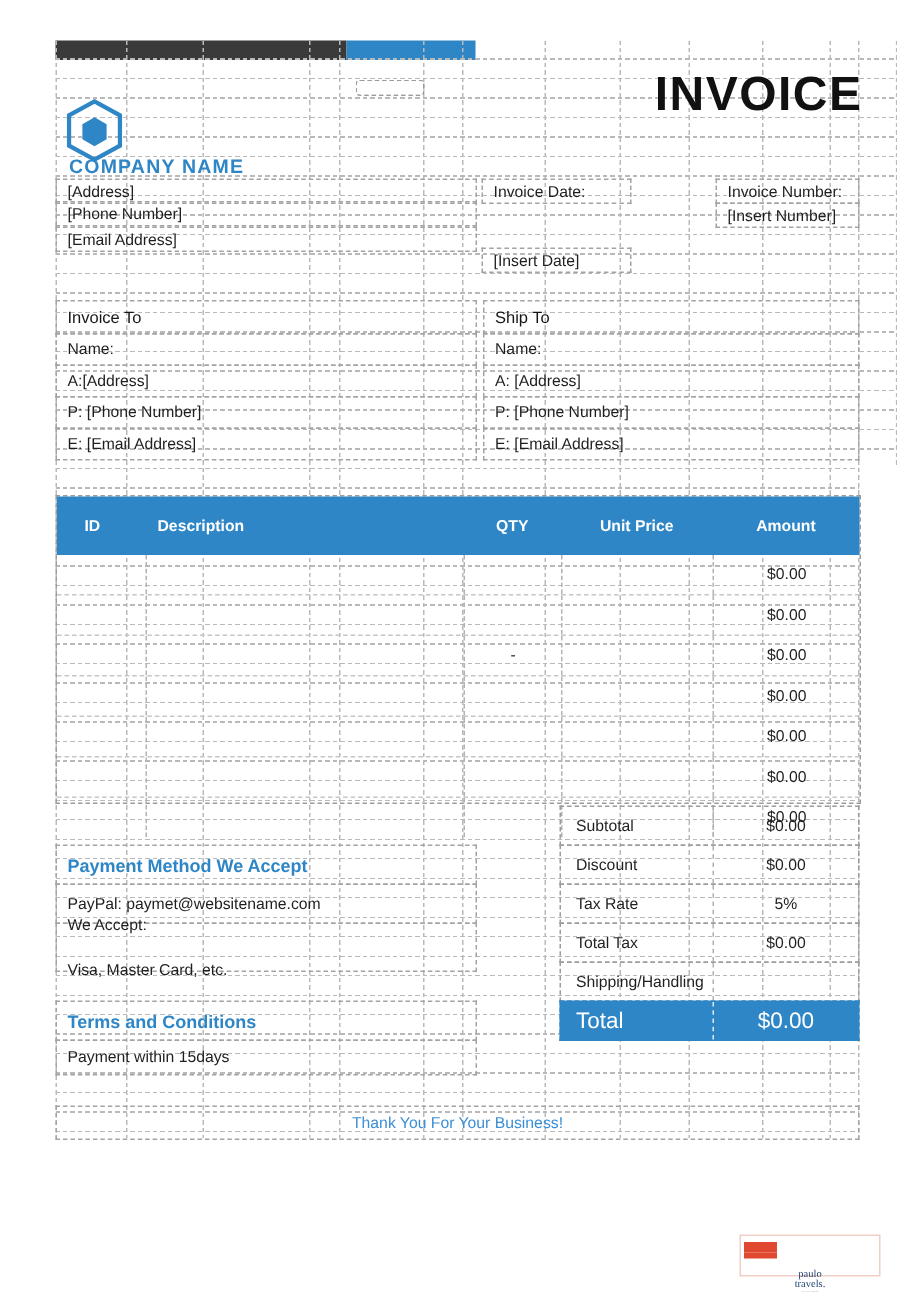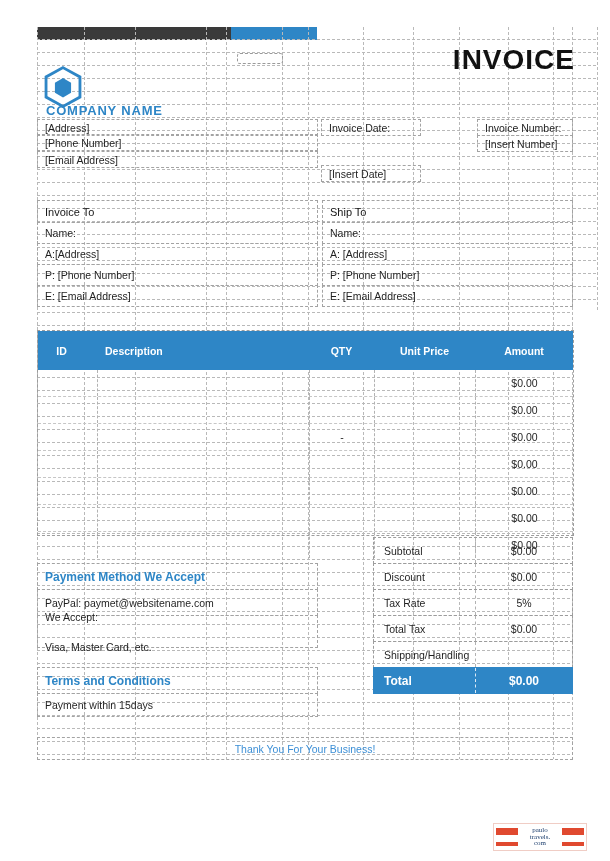--- a/index.html
+++ b/index.html
@@ -40,21 +40,21 @@
     -webkit-mask-image: repeating-linear-gradient(to bottom, #000 0, #000 3px, transparent 3px, transparent 5px);
             mask-image: repeating-linear-gradient(to bottom, #000 0, #000 3px, transparent 3px, transparent 5px);
   }
 
   
   .bar-dark { left:37px; top:27px; width:194px; height:13px; background:#3a3a3a; }
   .bar-blue { left:231px; top:27px; width:86px; height:13px; background:#2e86c6; }
   .shape-ph { left:237px; top:53px; width:46px; height:11px; border:1px dashed #9a9a9a; border-radius:3px; }
 
   
-  .invoice-title { right:35px; top:44px; font-size:28px; font-weight:bold; letter-spacing:1px; color:#111; }
+  .invoice-title { right:35px; top:44px; font-size:32px; font-weight:bold; letter-spacing:1px; color:#111; }
   .logo { left:43px; top:66px; width:40px; height:42px; }
   .company-name { left:46px; top:103px; font-size:13px; font-weight:bold; letter-spacing:0.8px; color:#2e86c6; }
 
   .cell {
     position:absolute; box-sizing:border-box; border:1px dashed #a3a3a3;
     display:flex; align-items:center; font-size:10.5px; padding:0 7px; background:transparent;
   }
 
   .sec-title { font-size:11px; color:#161616; }
   .blue-title { font-size:12px; font-weight:bold; color:#2e86c6; }
@@ -69,29 +69,29 @@
   .c-up  { left:336px; width:101px; }
   .c-amt { left:437px; width:98px; }
   .irow { position:relative; height:26px; border-bottom:1px dashed #c6c6c6; font-size:10.5px; }
   .irow:last-child { border-bottom:none; }
   .irow .c-desc, .irow .c-qty, .irow .c-up, .irow .c-amt { border-left:1px dashed #b2b2b2; }
 
   
   .sumrow { position:absolute; left:373px; width:200px; height:27px; border:1px dashed #9c9c9c; box-sizing:border-box; font-size:10.5px; }
   .sumrow .lab { position:absolute; left:0; top:0; width:101px; height:100%; display:flex; align-items:center; padding-left:10px; box-sizing:border-box; }
   .sumrow .val { position:absolute; left:101px; top:0; width:97px; height:100%; display:flex; align-items:center; justify-content:center; border-left:1px dashed #b2b2b2; box-sizing:border-box; }
-  .sumrow.total { background:#2e86c6; border-color:#2e86c6; color:#fff; font-weight:bold; font-size:12px; }
+  .sumrow.total { background:#2e86c6; border-color:#2e86c6; color:#fff; font-weight:normal; font-size:15px; }
   .sumrow.total .val { border-left:1px dashed #dceaf6; }
 
   .twolines { flex-direction:column; align-items:flex-start; justify-content:center; line-height:14px;gap:16px; }
 
   .thanks { left:37px; top:737px; width:536px; height:23px; justify-content:center; color:#3c8fd6; font-size:10.5px; }
 
   
-  .wm { left:493px; top:823px; width:94px; height:28px; border:1px solid #f0cdc5; background:#fff; display:flex; }
+  .wm { left:493px; top:823px; width:94px; height:28px; border:1px solid #f0cdc5; background:#fff; display:flex;flex-direction:column; }
   .wm-side { width:26px; display:flex; flex-direction:column; justify-content:space-between; padding:4px 2px; box-sizing:border-box; }
   .wm-bar-thick { height:7px; background:#e0492f; }
   .wm-bar-thin  { height:4px; background:#e0492f; }
   .wm-text { flex:1; font-family:"Liberation Serif", serif; font-size:7px; line-height:6.5px; color:#1d3f6e; text-align:center; padding-top:3px; }
 </style>
 </head>
 <body>
 
 <div class="page">
 

